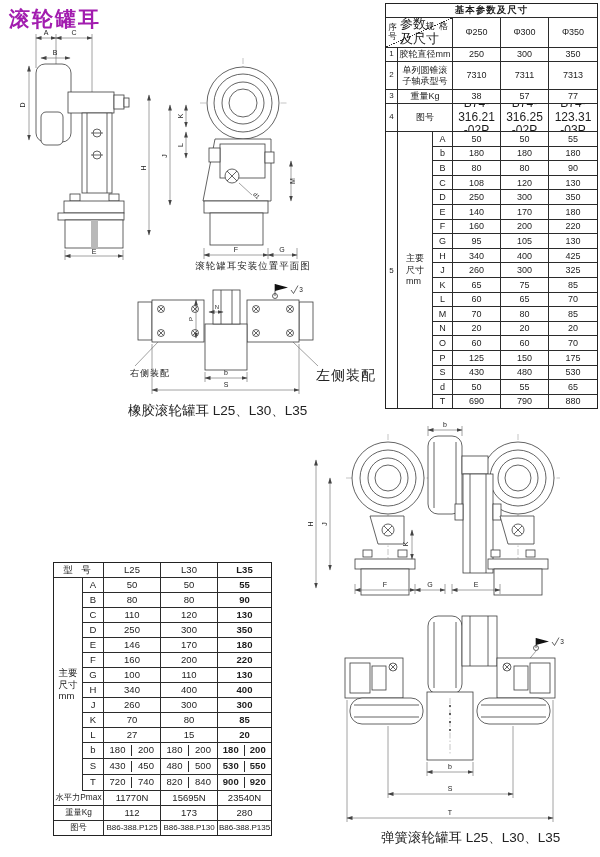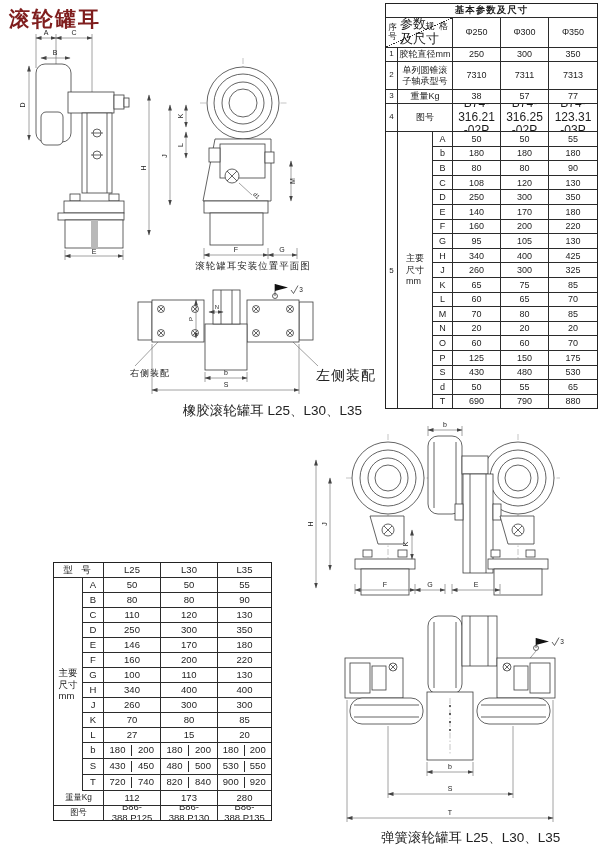--- a/index.html
+++ b/index.html
@@ -3,21 +3,21 @@
 <meta charset="utf-8">
 <style>
   html,body{margin:0;padding:0;}
   body{
     width:600px;height:857px;position:relative;background:#ffffff;
     font-family:"Liberation Sans","DejaVu Sans",sans-serif;color:#1c1c1c;
     overflow:hidden;
   }
   .page-title{
     position:absolute;left:9px;top:5px;font-size:21px;font-weight:bold;
-    letter-spacing:2px;color:#7f1d1d;
+    letter-spacing:2px;color:#a21caf;
   }
   
   .tbl{position:absolute;border:1.3px solid #222;background:#fff;box-sizing:content-box;}
   .prow{display:flex;border-bottom:1px solid #2b2b2b;align-items:stretch;}
   .cell{
     display:flex;align-items:center;justify-content:center;text-align:center;
     border-right:1px solid #2b2b2b;white-space:pre-line;line-height:1.12;
     box-sizing:border-box;overflow:hidden;
   }
   .nb{border-right:none!important;}
@@ -44,42 +44,42 @@
   .ds-label{width:35px;border-right:1px solid #2b2b2b;display:flex;align-items:center;justify-content:center;white-space:pre-line;line-height:1.25;box-sizing:border-box;}
   .dimrows{width:164px;}
   .dimrows .prow{height:13.6px;}
   .dimrows .prow:last-child{border-bottom:none;}
   .params .c-key{width:20px;}
   
   .model{left:53px;top:562px;font-size:9.5px;}
   .model .header{height:14px;}
   .m-corner{width:50px;letter-spacing:3px;}
   .m-v1,.m-v2{width:57px;text-align:center;}
-  .m-v3{width:53px;}
+  .m-v3{width:53px;font-weight:bold;}
   .mdim{display:flex;}
   .md-label{width:29px;border-right:1px solid #2b2b2b;display:flex;align-items:center;justify-content:center;white-space:pre-line;line-height:1.25;box-sizing:border-box;}
   .mdrows{width:188px;}
   .mdrows .prow{height:14px;}
   .m-key{width:21px;}
   .grp{padding:0;}
   .grp .half{width:50%;display:flex;align-items:center;justify-content:center;border-right:1px solid #2b2b2b;box-sizing:border-box;}
   .grp .half:last-child{border-right:none;}
   .split .prow{height:15px;}
   .footer .prow{height:14px;}
   .footer .prow:last-child{border-bottom:none;}
   .f-label{width:50px;font-size:8.3px;}
   .footer .f-v{width:57px;}
   .footer .f-v3{width:53px;}
   .footer .prow:nth-child(3) .f-v,.footer .prow:nth-child(3) .f-v3{font-size:8px;}
   
   .cap{position:absolute;color:#222;}
   .cap-plan{left:186px;top:260px;width:134px;text-align:center;font-size:9.5px;letter-spacing:1px;}
   .cap-right-asm{left:130px;top:367px;font-size:9px;letter-spacing:1px;}
   .cap-left-asm{left:316px;top:367px;font-size:14px;letter-spacing:1px;}
-  .cap-rubber{left:128px;top:402px;width:234px;text-align:right;font-size:13.5px;}
+  .cap-rubber{left:128px;top:402px;width:234px;text-align:left;font-size:13.5px;}
   .cap-spring{left:381px;top:829px;font-size:13.5px;}
   
   svg{position:absolute;overflow:visible;}
   .dln{stroke:#3c3c3c;stroke-width:0.8;fill:none;}
   .dfill{stroke:#3c3c3c;stroke-width:0.8;fill:#fff;}
   .dim{stroke:#555;stroke-width:0.55;fill:none;}
   .cl{stroke:#888;stroke-width:0.5;fill:none;stroke-dasharray:6 2 1.5 2;}
   text.dl{font-size:7px;fill:#222;text-anchor:middle;font-family:"Liberation Sans",sans-serif;}
 </style>
 </head>
@@ -534,20 +534,26 @@
         <div class="prow">
           <div class="cell m-key">T</div>
           <div class="cell m-v1 grp"><div class="half">720</div><div class="half">740</div></div>
           <div class="cell m-v2 grp"><div class="half">820</div><div class="half">840</div></div>
           <div class="cell m-v3 grp nb"><div class="half">900</div><div class="half">920</div></div>
         </div>
       </div>
     </div>
   </div>
   <div class="footer">
+    <div class="prow">
+      <div class="cell f-label">水平力Pmax</div>
+      <div class="cell f-v">11770N</div>
+      <div class="cell f-v">15695N</div>
+      <div class="cell f-v3 nb">23540N</div>
+    </div>
 
     <div class="prow">
       <div class="cell f-label">重量Kg</div>
       <div class="cell f-v">112</div>
       <div class="cell f-v">173</div>
       <div class="cell f-v3 nb">280</div>
     </div>
 
     <div class="prow">
       <div class="cell f-label">图号</div>

